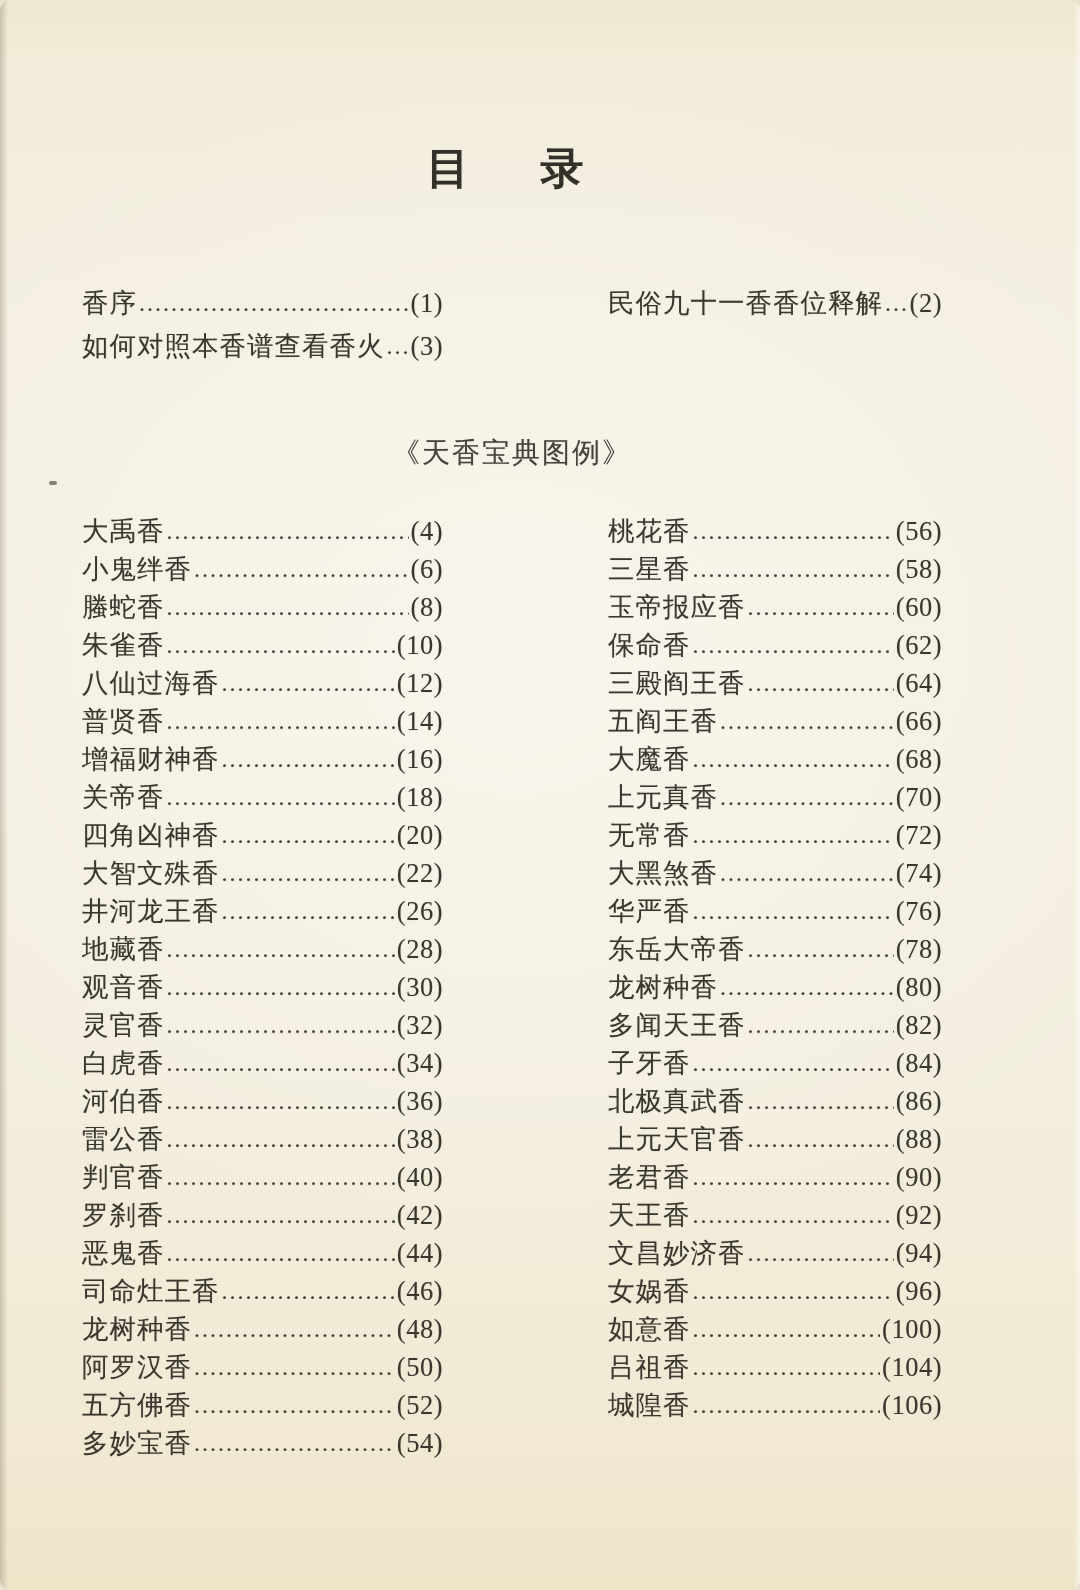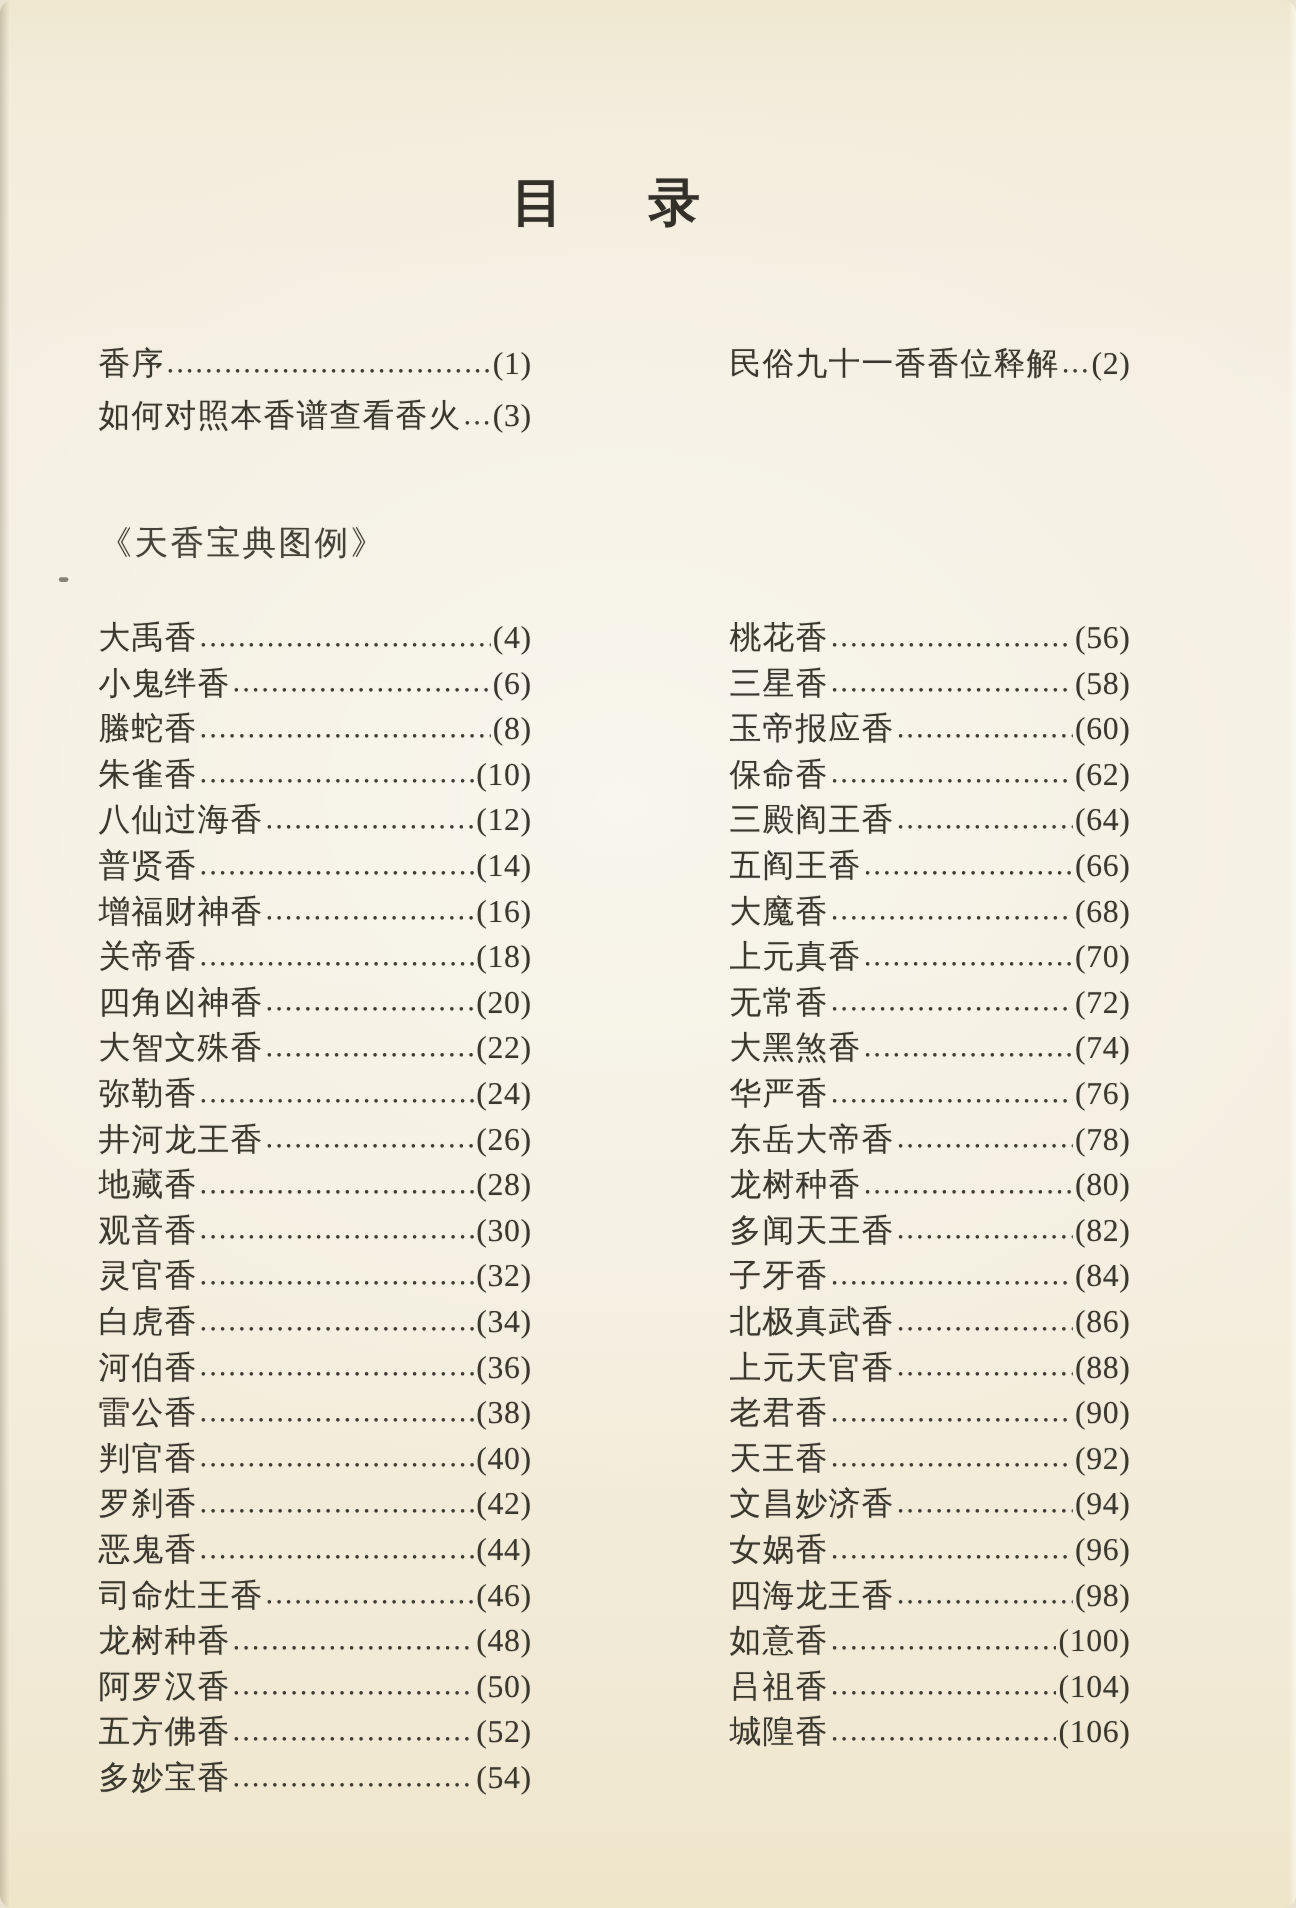--- a/index.html
+++ b/index.html
@@ -31,20 +31,21 @@
     letter-spacing:14px;
     color:#33302a;
   }
   .cols{display:flex;gap:165px;}
   .col-l{width:361px;}
   .col-r{width:334px;}
   .front{margin-top:84px;}
   .front .row{line-height:43px;}
   .section-title{
     margin-top:66px;
+    text-align:center;
     font-size:28px;
     letter-spacing:2px;
     color:#45423a;
   }
   .entries{margin-top:40px;}
   .row{
     display:flex;align-items:flex-start;
     line-height:38px;font-size:26.5px;
     white-space:nowrap;
   }
@@ -153,25 +154,20 @@
     <span class="dots"></span>
     <span class="num">(20)</span>
   </div>
 
   <div class="row">
     <span class="name">大智文殊香</span>
     <span class="dots"></span>
     <span class="num">(22)</span>
   </div>
 
-  <div class="row">
-    <span class="name">弥勒香</span>
-    <span class="dots"></span>
-    <span class="num">(24)</span>
-  </div>
 
   <div class="row">
     <span class="name">井河龙王香</span>
     <span class="dots"></span>
     <span class="num">(26)</span>
   </div>
 
   <div class="row">
     <span class="name">地藏香</span>
     <span class="dots"></span>
@@ -376,25 +372,20 @@
     <span class="dots"></span>
     <span class="num">(94)</span>
   </div>
 
   <div class="row">
     <span class="name">女娲香</span>
     <span class="dots"></span>
     <span class="num">(96)</span>
   </div>
 
-  <div class="row">
-    <span class="name">四海龙王香</span>
-    <span class="dots"></span>
-    <span class="num">(98)</span>
-  </div>
 
   <div class="row">
     <span class="name">如意香</span>
     <span class="dots"></span>
     <span class="num">(100)</span>
   </div>
 
 
   <div class="row">
     <span class="name">吕祖香</span>

